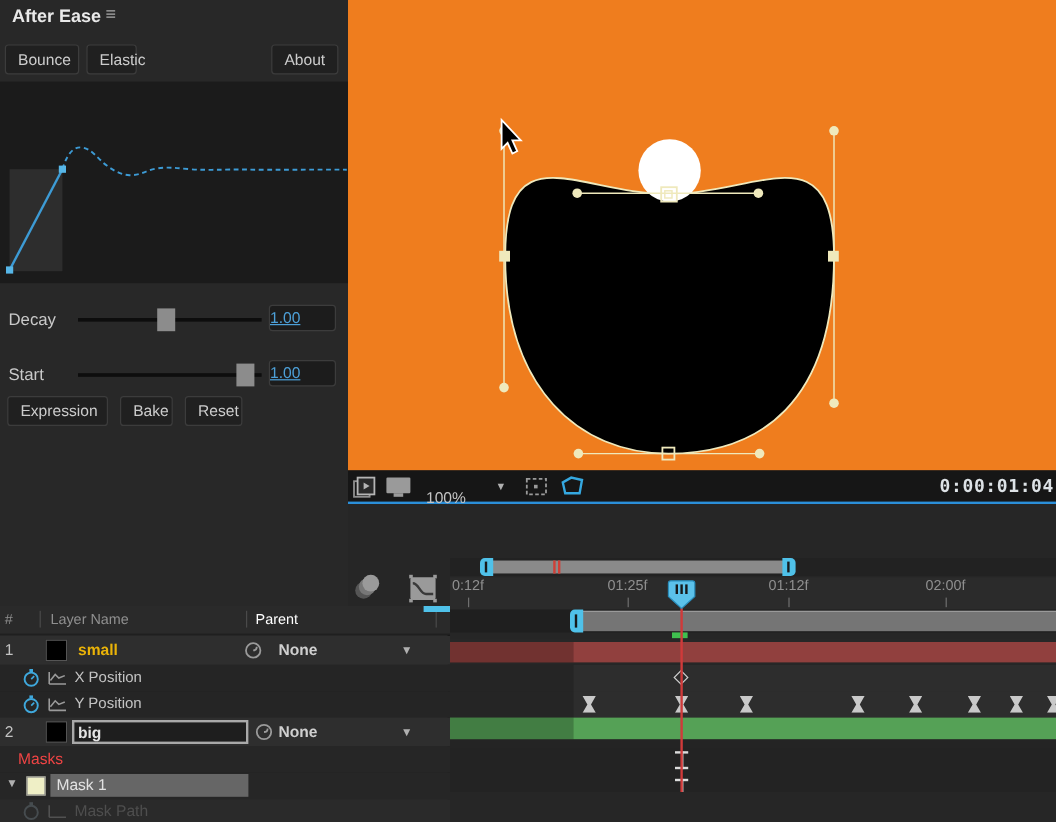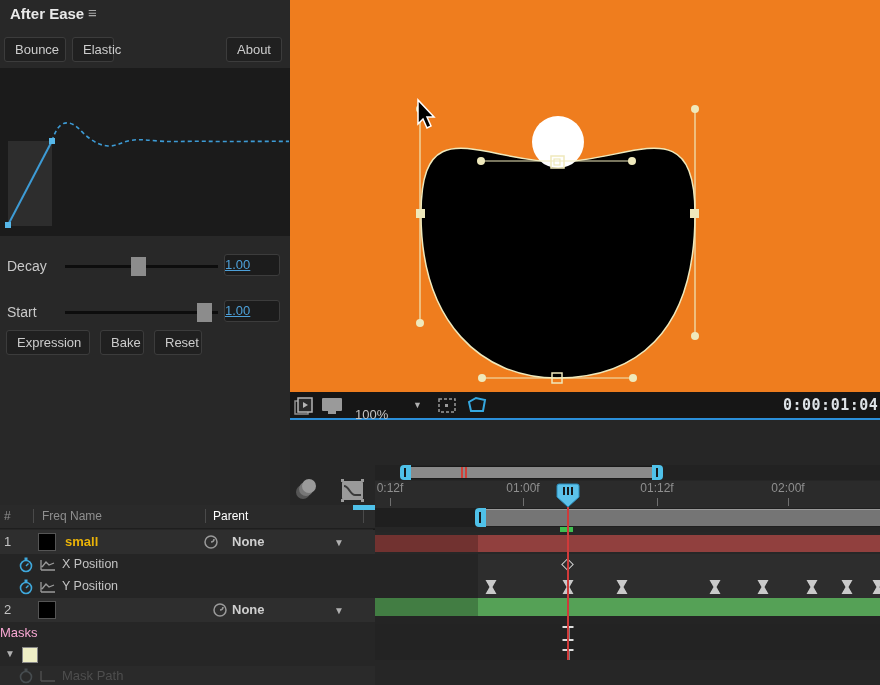--- a/index.html
+++ b/index.html
@@ -181,21 +181,21 @@
       <div class="abs" style="left:277px;top:0;width:11px;height:15px;background:#4FC1E9;border-radius:0 4px 4px 0">
           <div class="abs" style="left:4px;top:3px;width:2px;height:9px;background:#17191b"></div>
         </div>
       <div class="abs" style="left:86px;top:2px;width:2px;height:11px;background:#d04038"></div>
       <div class="abs" style="left:90px;top:2px;width:2px;height:11px;background:#d04038"></div>
     </div>
 
     <div class="abs" id="ruler" style="left:0;top:61px;width:505px;height:27px;background:#2b2b2b;color:#8f8f8f">
         <span class="ruler-label" style="left: 15px;">0:12f</span>
         <div class="tick" style="left: 15px;"></div>
-        <span class="ruler-label" style="left: 148px;">01:00f</span>
+        <span class="ruler-label" style="left: 148px;">01:25f</span>
         <div class="tick" style="left: 148px;"></div>
         <span class="ruler-label" style="left: 282px;">01:12f</span>
         <div class="tick" style="left: 282px;"></div>
         <span class="ruler-label" style="left: 413px;">02:00f</span>
         <div class="tick" style="left: 413px;"></div>
       </div>
 
     <div class="abs" style="left:0;top:88px;width:505px;height:19px;background:#1f1f1f">
       <div class="abs" style="left:103px;top:1px;width:402px;height:17px;background:#757575;border-top:1px solid #9a9a9a"></div>
       <div class="abs" style="left:100px;top:0;width:11px;height:19px;background:#4FC1E9;border-radius:4px 0 0 4px">
@@ -264,21 +264,21 @@
       <rect x="12" y="4" width="2" height="8" fill="#17191b"></rect>
       <rect x="16" y="4" width="2" height="8" fill="#17191b"></rect>
     </svg>
   </div>
 
   <div id="layer-list" class="abs">
 
     <div class="ll-row" style="top:0;height:24px;background:#2a2a2a;border-bottom:1px solid #1e1e1e">
       <span class="abs ll-text" style="left:4px;top:4px;color:#8f8f8f;font-size:12px">#</span>
       <div class="col-sep" style="left:33px"></div>
-      <span class="abs ll-text" style="left:42px;top:4px;color:#8f8f8f;font-size:12px">Freq Name</span>
+      <span class="abs ll-text" style="left:42px;top:4px;color:#8f8f8f;font-size:12px">Layer Name</span>
       <div class="col-sep" style="left:205px"></div>
       <span class="abs ll-text" style="left:213px;top:4px;color:#ffffff;font-size:12px">Parent</span>
       <div class="col-sep" style="left:363px"></div>
       <div class="abs" style="left:353px;top:0;width:22px;height:5px;background:#4FC1E9"></div>
     </div>
 
     <div class="ll-row" style="top:25px;height:24px;background:#2e2e2e">
       <span class="abs ll-text" style="left:4px;top:4px">1</span>
       <div class="abs" style="left:38px;top:3px;width:18px;height:18px;background:#000;border:1px solid #555"></div>
       <span class="abs ll-text" style="left:65px;top:4px;font-weight:bold;color:#eab308">small</span>
@@ -310,35 +310,41 @@
       </svg>
       <svg class="abs" style="left:40px;top:4px" width="16" height="14">
         <path d="M1,12 L1,2 M1,12 L15,12 M2,9 L6,4 L9,7 L14,5" fill="none" stroke="#9a9a9a" stroke-width="1.3"></path>
       </svg>
       <span class="abs ll-text" style="left:62px;top:3px;font-size:12.5px">X Position</span>
     </div>
 
     <div class="ll-row" style="top:93px;height:24px;background:#2e2e2e">
       <span class="abs ll-text" style="left:4px;top:4px">2</span>
       <div class="abs" style="left:38px;top:3px;width:18px;height:18px;background:#000;border:1px solid #555"></div>
+      <div class="abs" style="left:60px;top:2px;width:147px;height:20px;background:#1e1e1e;border:2px solid #a9a9a9">
+        <span class="abs ll-text" style="left:3px;top:1px;font-weight:bold;color:#e4e4e4">big</span>
+      </div>
       <svg class="abs" style="left:212px;top:4px" width="16" height="16">
         <circle cx="8" cy="8" r="6" fill="none" stroke="#9a9a9a" stroke-width="1.5"></circle>
         <path d="M8,8 Q11,8 11,5" fill="none" stroke="#9a9a9a" stroke-width="1.5"></path>
       </svg>
       <span class="abs ll-text" style="left:232px;top:4px;font-weight:bold;color:#cfcfcf">None</span>
       <span class="abs" style="left:334px;top:7px;font-size:10px;color:#b0b0b0">▼</span>
     </div>
 
     <div class="ll-row" style="top:117px;height:22px;background:#262626">
-      <span class="abs ll-text" style="left:0;top:3px;color:#f9a8d4">Masks</span>
+      <span class="abs ll-text" style="left:15px;top:3px;color:#ef4444">Masks</span>
     </div>
 
     <div class="ll-row" style="top:139px;height:22px;background:#262626">
       <span class="abs" style="left:5px;top:4px;font-size:10px;color:#b0b0b0">▼</span>
       <div class="abs" style="left:22px;top:3px;width:16px;height:16px;background:#EFEFC6;border:1px solid #888"></div>
+      <div class="abs" style="left:42px;top:1px;width:165px;height:19px;background:#666666">
+        <span class="abs ll-text" style="left:5px;top:1px;color:#e2e2e2">Mask 1</span>
+      </div>
     </div>
 
     <div class="ll-row" style="top:161px;height:19px;background:#2a2a2a">
       <span class="abs ll-text" style="left:62px;top:2px;color:#4e4e4e">Mask Path</span>
       <svg class="abs" style="left:18px;top:2px;opacity:0.35" width="16" height="16">
         <circle cx="8" cy="9" r="5.5" fill="none" stroke="#7a8b96" stroke-width="1.6"></circle>
         <rect x="6.5" y="0.5" width="3" height="2.5" fill="#7a8b96"></rect>
       </svg>
       <svg class="abs" style="left:40px;top:3px;opacity:0.35" width="16" height="14">
         <path d="M1,12 L1,2 M1,12 L15,12" fill="none" stroke="#9a9a9a" stroke-width="1.3"></path>

